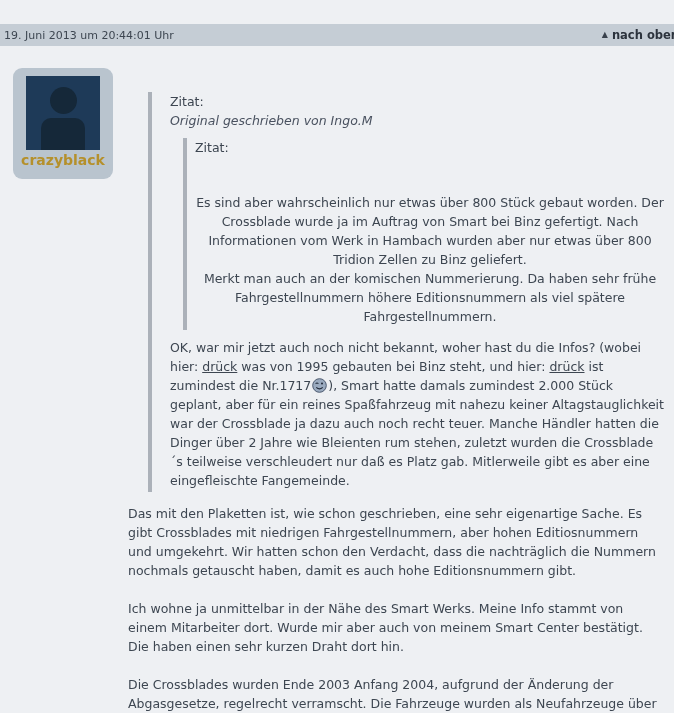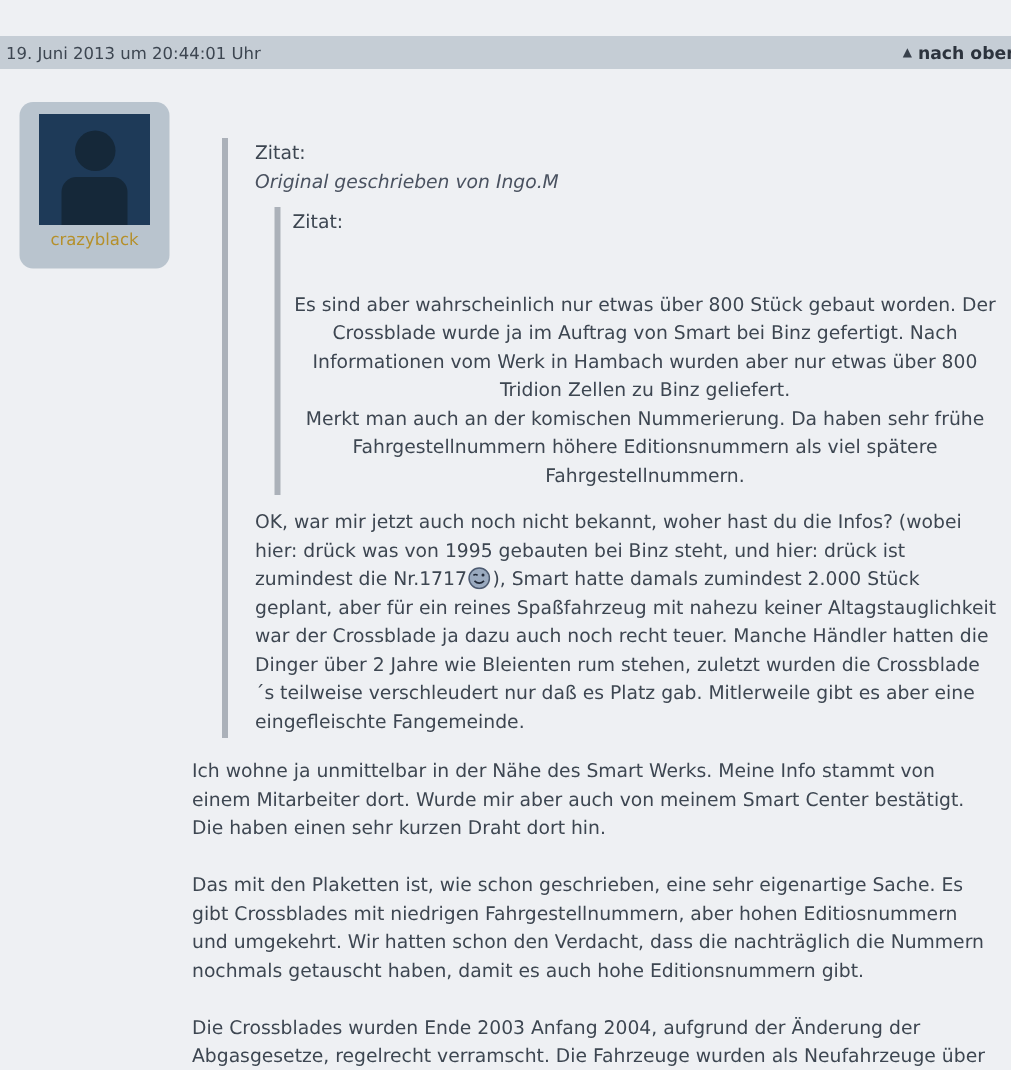--- a/index.html
+++ b/index.html
@@ -32,31 +32,31 @@
   .av-head{
     position:absolute;left:24px;top:11px;width:27px;height:27px;border-radius:50%;
     background:var(--silhouette);
   }
   .av-body{
     position:absolute;left:15px;top:42px;width:44px;height:40px;
     border-radius:10px 10px 0 0;background:var(--silhouette);
   }
   .username{
     position:absolute;left:0;top:84px;width:100%;text-align:center;
-    font-size:11px;font-weight:normal;color:var(--username);line-height:16px;
+    font-size:14px;font-weight:bold;color:var(--username);line-height:16px;
   }
   .content{margin-left:128px;padding-top:30px;padding-right:9px;}
   .quote{border-left:4px solid var(--qbar);padding-left:18px;margin-left:20px;padding-bottom:2px;margin-top:16px;}
   .quote-inner{border-left:4px solid var(--qbar);padding-left:8px;margin-left:13px;margin-top:8px;padding-bottom:4px;}
   .zitat{color:var(--text);}
   .attrib{font-style:italic;color:#4a5260;}
   .inner-body{margin-top:36px;text-align:center;}
   .qline{margin:0;}
   .reply{margin-top:8px;}
-  .qlink{color:var(--text);cursor:pointer;}
+  .qlink{color:var(--text);text-decoration:underline;cursor:pointer;}
   .smiley{display:inline-block;width:15px;height:15px;vertical-align:-3px;margin:0 1px;}
   .post-body{margin-top:12px;}
   .para{margin:0 0 19px 0;}
   .para:last-child{margin-bottom:0;}
   .bottom-strip{position:absolute;left:0;bottom:0;width:100%;height:8px;background:#e7eaee;border-top:1px solid #dde0e4;}
 </style>
 </head>
 <body>
 
 <div class="topbar">
@@ -93,21 +93,21 @@
 
       <div class="reply">OK, war mir jetzt auch noch nicht bekannt, woher hast du die Infos? (wobei hier: <a class="qlink">drück</a> was von 1995 gebauten bei Binz steht, und hier: <a class="qlink">drück</a> ist zumindest die Nr.1717<span class="smiley"><svg width="15" height="15" viewBox="0 0 15 15">
               <circle cx="7.5" cy="7.5" r="6.8" fill="#9aaabf" stroke="#4c5a70" stroke-width="1"></circle>
               <path d="M3.6 5.6 q1.4 -1.2 2.8 0" stroke="#1f2837" stroke-width="1.1" fill="none"></path>
               <circle cx="10" cy="5.4" r="1" fill="#1f2837"></circle>
               <path d="M4.3 9.3 q3.2 3 6.4 0" stroke="#1f2837" stroke-width="1.1" fill="none"></path>
             </svg></span>), Smart hatte damals zumindest 2.000 Stück geplant, aber für ein reines Spaßfahrzeug mit nahezu keiner Altagstauglichkeit war der Crossblade ja dazu auch noch recht teuer. Manche Händler hatten die Dinger über 2 Jahre wie Bleienten rum stehen, zuletzt wurden die Crossblade´s teilweise verschleudert nur daß es Platz gab. Mitlerweile gibt es aber eine eingefleischte Fangemeinde.</div>
     </div>
 
     <div class="post-body">
+        <div class="para">Das mit den Plaketten ist, wie schon geschrieben, eine sehr eigenartige Sache. Es gibt Crossblades mit niedrigen Fahrgestellnummern, aber hohen Editiosnummern und umgekehrt. Wir hatten schon den Verdacht, dass die nachträglich die Nummern nochmals getauscht haben, damit es auch hohe Editionsnummern gibt.</div>
         <div class="para">Ich wohne ja unmittelbar in der Nähe des Smart Werks. Meine Info stammt von einem Mitarbeiter dort. Wurde mir aber auch von meinem Smart Center bestätigt. Die haben einen sehr kurzen Draht dort hin.</div>
-        <div class="para">Das mit den Plaketten ist, wie schon geschrieben, eine sehr eigenartige Sache. Es gibt Crossblades mit niedrigen Fahrgestellnummern, aber hohen Editiosnummern und umgekehrt. Wir hatten schon den Verdacht, dass die nachträglich die Nummern nochmals getauscht haben, damit es auch hohe Editionsnummern gibt.</div>
         <div class="para">Die Crossblades wurden Ende 2003 Anfang 2004, aufgrund der Änderung der Abgasgesetze, regelrecht verramscht. Die Fahrzeuge wurden als Neufahrzeuge über Brabus verkauft. Auch dort sprach man von nichtmal 1.000 Stück. Die Dinger standen wie Blei. Daher halte ich es für absolut nachvollziehbar, dass Smart die Produktion frühzeitig eingestellt hat.</div>
       </div>
 
   </div>
 
   <div class="bottom-strip"></div>
 </div>
 
 </body></html>

